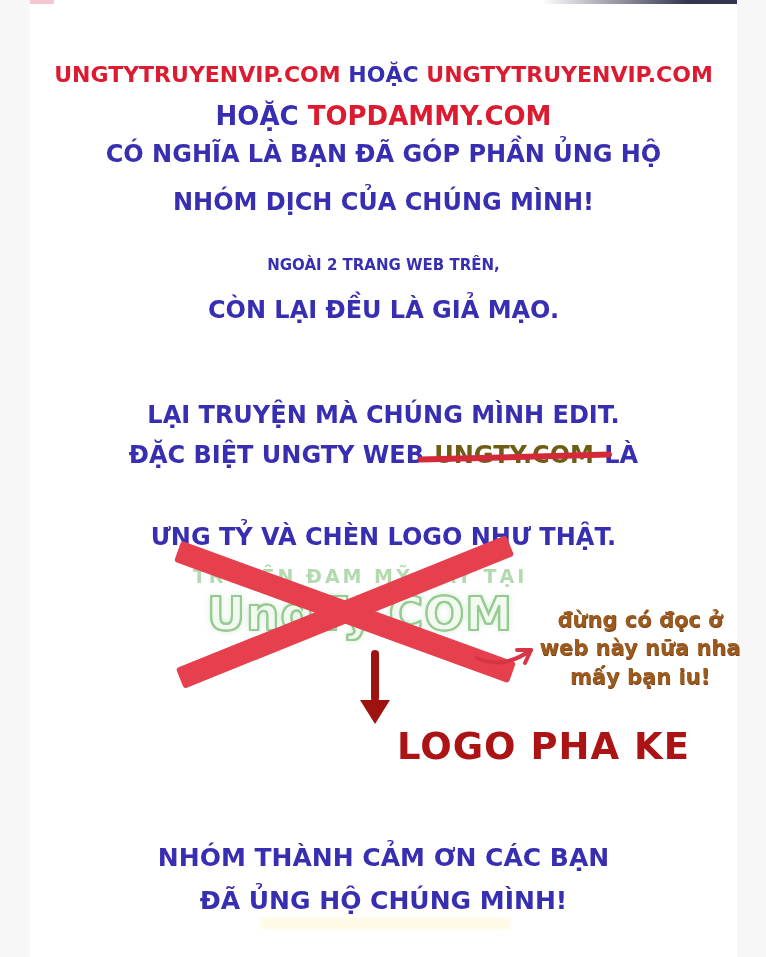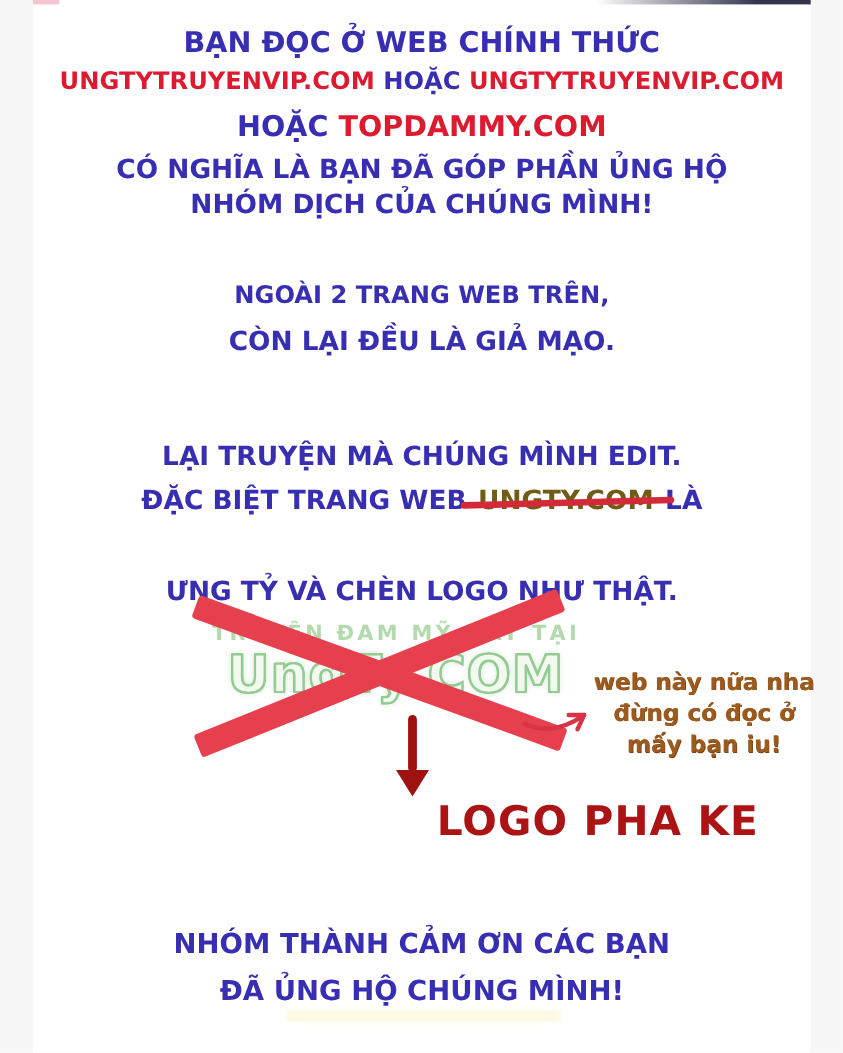--- a/index.html
+++ b/index.html
@@ -36,21 +36,21 @@
 
   .tline {
     position: absolute; left: 0; width: 100%;
     text-align: center; font-weight: bold;
     white-space: nowrap; line-height: 1.2;
   }
   .blue  { color: #372eb2; }
   .red   { color: #dd1b30; }
   .f26 { font-size: 26px; }
   .f24 { font-size: 24px; }
-  .f23 { font-size: 22px; }
+  .f23 { font-size: 15px; }
   .f22 { font-size: 22px; }
   .f25 { font-size: 25px; }
 
   
   .fake-domain {
     position: relative; color: #6f5d17; display: inline-block;
     padding: 0 2px;
   }
   .strike-line {
     position: absolute; left: -14px; right: -16px; top: 46%;
@@ -128,49 +128,48 @@
 </style>
 </head>
 <body>
 
 <div id="stage">
   <div class="paper">
 
     <div class="edge-pink"></div>
     <div class="edge-dark"></div>
 
-    <div class="tline blue f26" style="top:24px">BẠN ĐỌC Ở WEB CHÍNH THỨC</div>
     <div class="tline f22" style="top:62px"><span class="red">UNGTYTRUYENVIP.COM</span><span> </span><span class="blue">HOẶC</span><span> </span><span class="red">UNGTYTRUYENVIP.COM</span></div>
     <div class="tline f26" style="top:101px"><span class="blue">HOẶC</span><span> </span><span class="red">TOPDAMMY.COM</span></div>
     <div class="tline blue f24" style="top:140px">CÓ NGHĨA LÀ BẠN ĐÃ GÓP PHẦN ỦNG HỘ</div>
-    <div class="tline blue f24" style="top:172px">NHÓM DỊCH CỦA CHÚNG MÌNH!</div>
+    <div class="tline blue f24" style="top:188px">NHÓM DỊCH CỦA CHÚNG MÌNH!</div>
 
     <div class="tline blue f23" style="top:256px">NGOÀI 2 TRANG WEB TRÊN,</div>
     <div class="tline blue f24" style="top:296px">CÒN LẠI ĐỀU LÀ GIẢ MẠO.</div>
 
     <div class="tline blue f24" style="top:401px">LẠI TRUYỆN MÀ CHÚNG MÌNH EDIT.</div>
-    <div class="tline f24" style="top:441px"><span class="blue">ĐẶC BIỆT TRANG WEB</span><span> </span><span class="fake-domain"><span>UNGTY.COM</span><span class="strike-line"></span></span><span> </span><span class="blue">LÀ</span></div>
+    <div class="tline f24" style="top:441px"><span class="blue">ĐẶC BIỆT UNGTY WEB</span><span> </span><span class="fake-domain"><span>UNGTY.COM</span><span class="strike-line"></span></span><span> </span><span class="blue">LÀ</span></div>
     <div class="tline blue f24" style="top:523px">ƯNG TỶ VÀ CHÈN LOGO NHƯ THẬT.</div>
 
     <div class="logo-tagline">TRUYỆN ĐAM MỸ HAY TẠI</div>
     <div class="logo-site">UngTy.COM</div>
 
     <div class="x-wrap">
       <div class="x-bar b1"></div>
       <div class="x-bar b2"></div>
     </div>
 
     <svg class="curved-arrow" viewBox="0 0 74 42">
       <path d="M4,24 Q30,36 58,16" fill="none" stroke="#d63545" stroke-width="4" stroke-linecap="round"></path>
       <path d="M58,16 L44,16 M58,16 L52,29" fill="none" stroke="#d63545" stroke-width="4" stroke-linecap="round"></path>
     </svg>
 
     <div class="note">
+      <div>đừng có đọc ở</div>
       <div>web này nữa nha</div>
-      <div>đừng có đọc ở</div>
       <div>mấy bạn iu!</div>
     </div>
 
     <div class="down-arrow">
       <div class="shaft"></div>
       <div class="head"></div>
     </div>
 
     <div class="caption">LOGO PHA KE</div>
 

